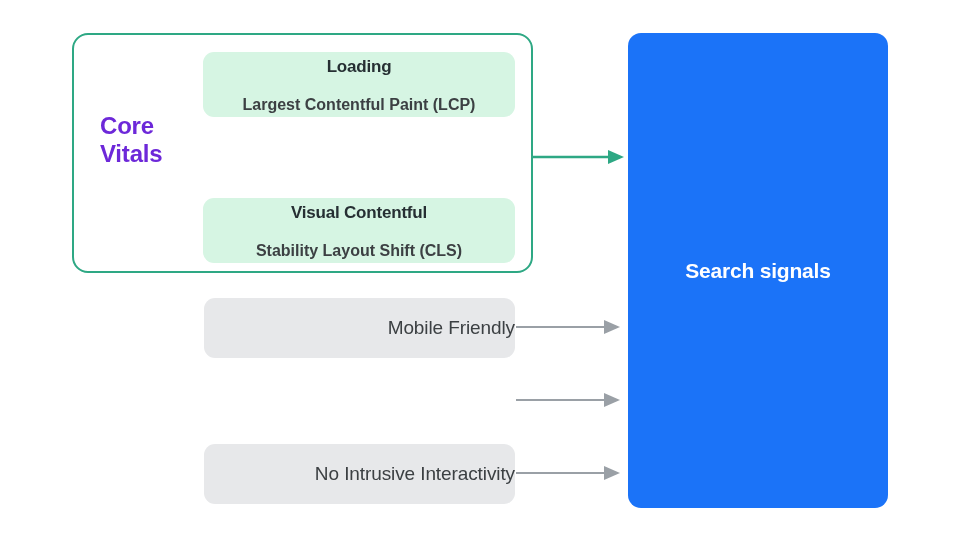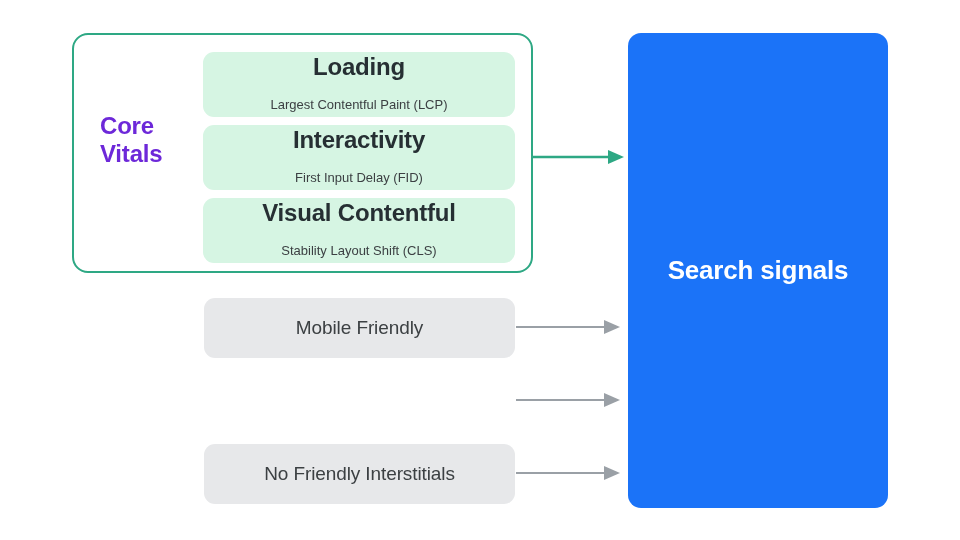--- a/index.html
+++ b/index.html
@@ -59,44 +59,44 @@
     align-items: center;
     justify-content: center;
     box-sizing: border-box;
   }
   .pill-1 { top: 52px; }
   .pill-2 { top: 125px; }
   .pill-3 { top: 198px; }
 
   .pill-title {
     color: #262F33;
-    font-size: 24px;
+    font-size: 17px;
     font-weight: bold;
     letter-spacing: -0.2px;
     line-height: 22px;
   }
   .pill-sub {
     color: #3C4043;
-    font-size: 13px;
-    font-weight: normal;
+    font-size: 16px;
+    font-weight: bold;
     line-height: 17px;
     margin-top: 18px;
   }
 
   
   .gbox {
     position: absolute;
     left: 204px;
     width: 311px;
     height: 60px;
     background: #E7E8EA;
     border-radius: 11px;
     display: flex;
     align-items: center;
-    justify-content: center;
+    justify-content: flex-end;
     box-sizing: border-box;
   }
   .gbox-1 { top: 298px; }
   .gbox-2 { top: 371px; }
   .gbox-3 { top: 444px; }
 
   .gbox-label {
     color: #3C4043;
     font-size: 19px;
     font-weight: normal;
@@ -112,21 +112,21 @@
     height: 475px;
     background: #1B73F8;
     border-radius: 13px;
     display: flex;
     align-items: center;
     justify-content: center;
     box-sizing: border-box;
   }
   .blue-label {
     color: #ffffff;
-    font-size: 26px;
+    font-size: 21px;
     font-weight: bold;
     line-height: 27px;
     letter-spacing: -0.2px;
   }
 
   
   .arrow-svg {
     position: absolute;
     left: 0;
     top: 0;
@@ -168,35 +168,31 @@
   <div class="cwv-label">
     <div>Core</div>
     <div>Vitals</div>
   </div>
 
   <div class="pill pill-1">
     <div class="pill-title">Loading</div>
     <div class="pill-sub">Largest Contentful Paint (LCP)</div>
   </div>
 
-  <div class="pill pill-2">
-    <div class="pill-title">Interactivity</div>
-    <div class="pill-sub">First Input Delay (FID)</div>
-  </div>
 
   <div class="pill pill-3">
     <div class="pill-title">Visual Contentful</div>
     <div class="pill-sub">Stability Layout Shift (CLS)</div>
   </div>
 
   <div class="gbox gbox-1">
     <div class="gbox-label">Mobile Friendly</div>
   </div>
   <div class="gbox gbox-3">
-    <div class="gbox-label">No Friendly Interstitials</div>
+    <div class="gbox-label">No Intrusive Interactivity</div>
   </div>
 
   <div class="blue-box">
     <div class="blue-label">
       <div>Search signals</div>
     </div>
   </div>
 
 </div>
 

